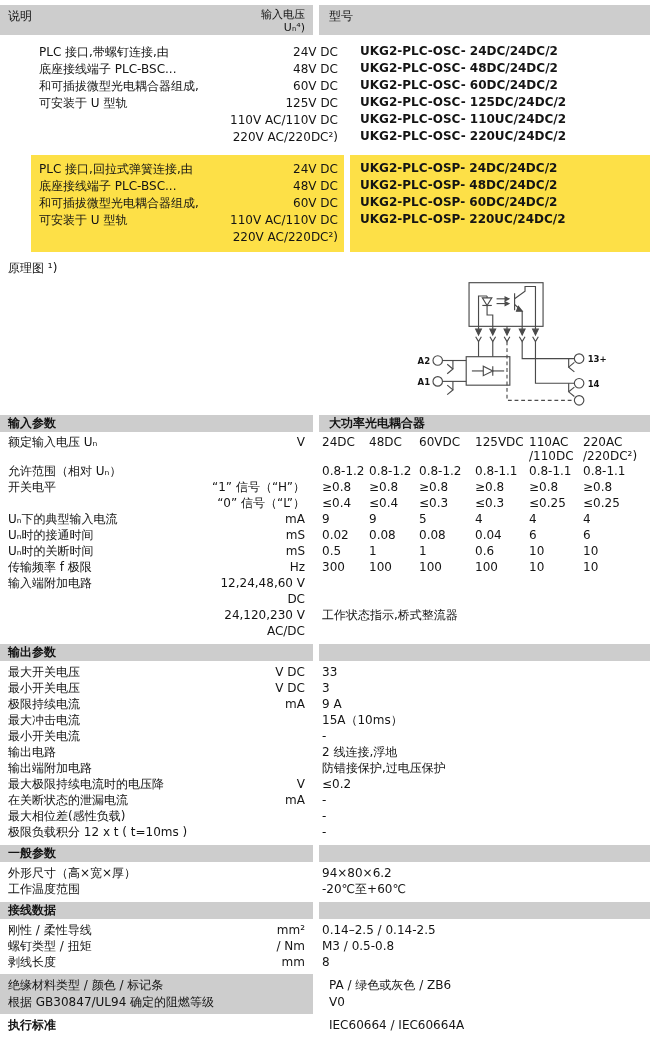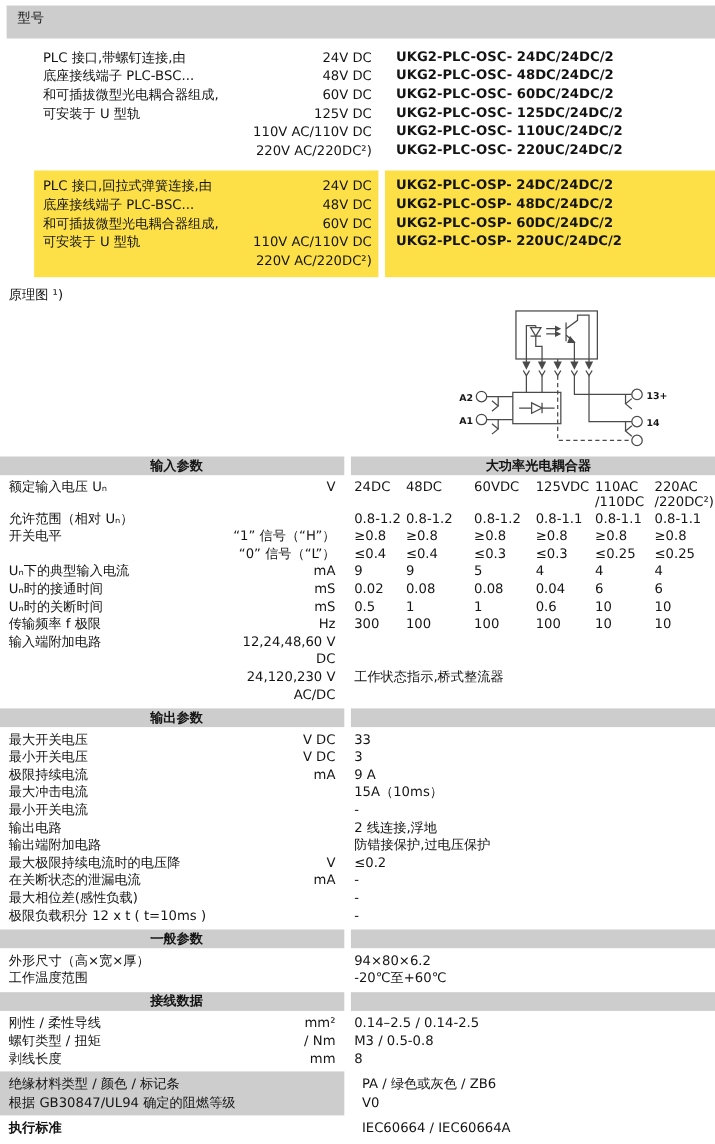--- a/index.html
+++ b/index.html
@@ -26,34 +26,34 @@
   .pmodels{padding:1px 0 0 10px;font-weight:bold;line-height:17px;}
   .prod2 .lcol,.prod2 .rcol{background:#fde047;}
   .prod2 .lcol{padding-top:6px;padding-bottom:6px;}
   .prod2 .pmodels{padding-top:5px;}
 
   
   .schem-title{margin:9px 0 0 8px;line-height:14px;}
   .schem-wrap{margin:2px 0 0 388px;}
 
   
-  .bar{margin-top:5px;line-height:13px;text-align:center;}
+  .bar{margin-top:5px;line-height:13px;}
   .bar .lcol{font-weight:bold;padding:2px 0 2px 8px;}
   .bar .rcol{font-weight:bold;padding:2px 0 2px 10px;}
   .bar .empty{min-height:17px;}
 
   
   .trow{display:flex;line-height:16px;}
   .trow.first{margin-top:3px;}
   .tl{width:200px;padding-left:8px;box-sizing:border-box;}
   .tu{width:105px;text-align:right;}
   .tv{flex:1;margin-left:12px;display:flex;}
   .tvt{flex:1;margin-left:12px;padding-left:5px;}
   .c0{width:52px;padding-left:5px;box-sizing:border-box;}
-  .c1{width:50px;}.c2{width:56px;margin-left:12px;}.c3{width:54px;}.c4{width:54px;}.c5{flex:1;}
+  .c1{width:50px;}.c2{width:56px;}.c3{width:54px;}.c4{width:54px;}.c5{flex:1;}
   .vhead{line-height:14px;}
   .vhead .cell div{line-height:14px;}
   .vhead .tv{display:flex;}
   .vhead .cell{display:block;}
 
   
   .ins{margin-top:4px;}
   .ins .lcol{padding:3px 0 3px 8px;line-height:17px;}
   .ins .rcol{padding:3px 0 3px 10px;line-height:17px;}
 
@@ -62,20 +62,27 @@
   .std .rcol{padding-left:10px;}
 
   svg text{font-family:"DejaVu Sans","Liberation Sans",sans-serif;font-size:9px;font-weight:bold;fill:#141414;}
 </style>
 </head>
 <body>
 
 <div class="page">
 
   <div class="split hdr">
+    <div class="lcol gray">
+      <span>说明</span>
+      <span class="hdr-volt">
+        <span>输入电压</span><br>
+        <span>Uₙ⁴)</span>
+      </span>
+    </div>
     <div class="rcol gray">
       <span>型号</span>
     </div>
   </div>
 
   <div class="split prod">
     <div class="lcol">
       <div class="pdesc">
         <div>PLC 接口,带螺钉连接,由</div>
         <div>底座接线端子 PLC-BSC...</div>

